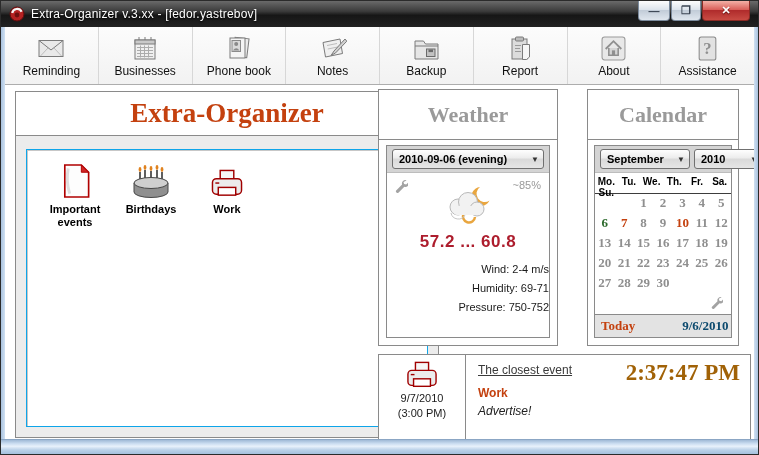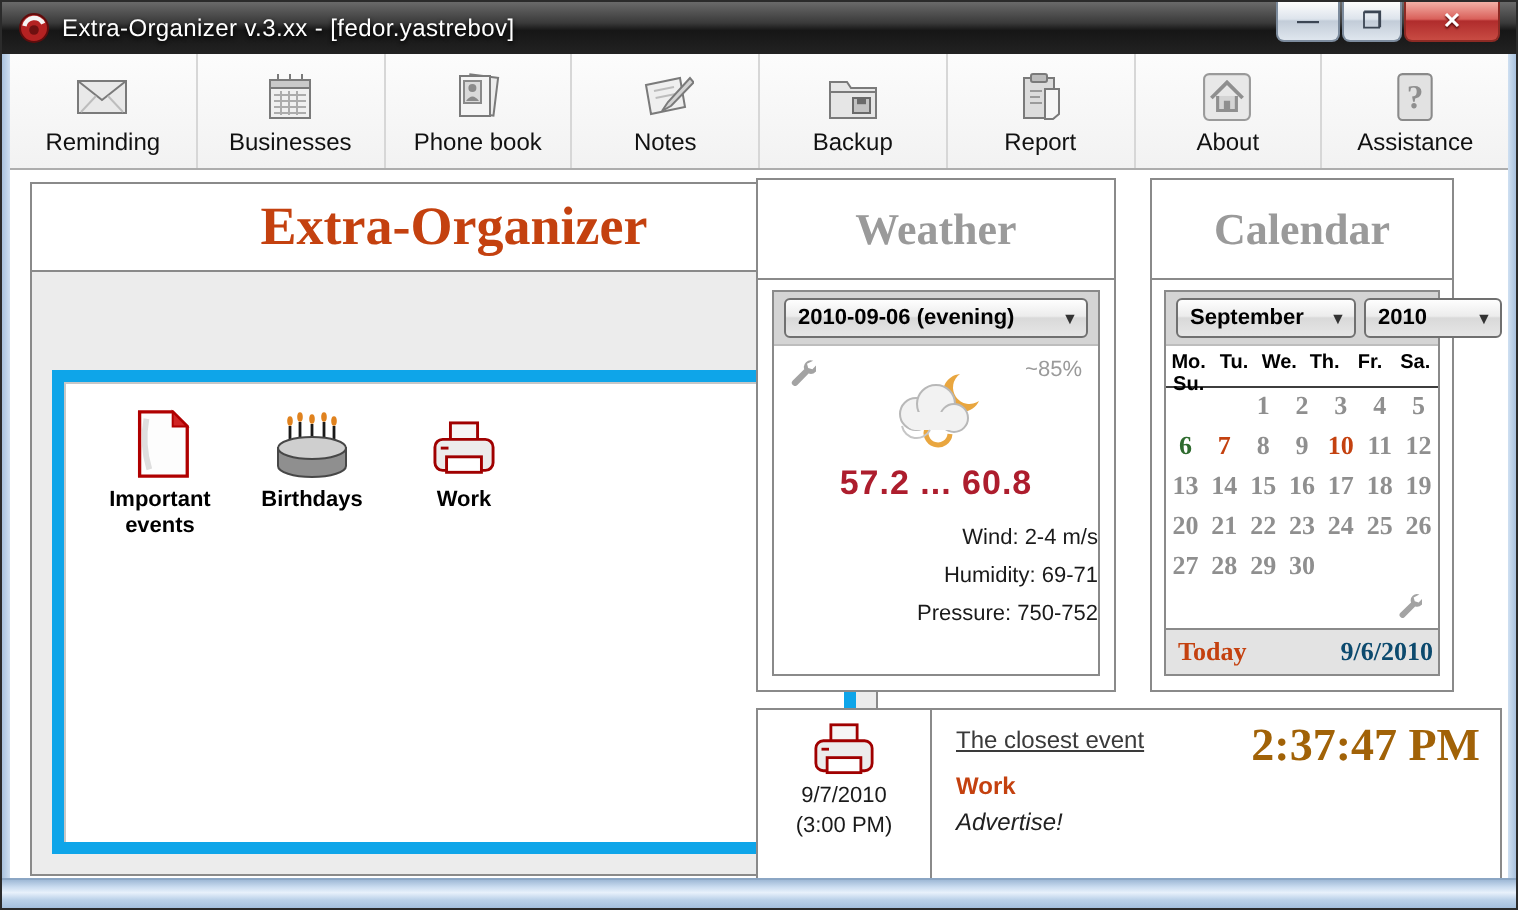--- a/index.html
+++ b/index.html
@@ -36,21 +36,21 @@
   .tb-label{font-size:12px;color:#111;margin-top:2px;}
   
   .client{position:absolute;left:4px;right:4px;top:84px;bottom:14px;background:#fff;}
   .panel{position:absolute;border:1px solid #8a8a8a;background:#fff;box-sizing:border-box;}
   
   #left-panel{left:10px;top:6px;width:424px;height:347px;background:#ececec;}
   .lp-header{height:43px;background:#fff;border-bottom:1px solid #8a8a8a;
     display:flex;align-items:center;justify-content:center;}
   .lp-title{font-family:"Liberation Serif",serif;font-weight:bold;font-size:27px;color:#c4410f;}
   .lp-list{position:absolute;left:10px;top:57px;right:10px;bottom:10px;background:#fff;
-    border:6px solid #0ea5e9;box-shadow:inset 1px 1px 0 #c7c7c7;margin-top:36px;}
+    border:1px solid #0ea5e9;box-shadow:inset 1px 1px 0 #c7c7c7;}
   .shortcuts{display:flex;padding:8px 0 0 10px;}
   .sc-item{width:76px;display:flex;flex-direction:column;align-items:center;cursor:default;}
   .sc-icon{height:42px;display:flex;align-items:flex-end;justify-content:center;}
   .sc-label{font-size:11px;font-weight:bold;color:#000;text-align:center;line-height:13px;margin-top:3px;}
   
   .sec-header{height:49px;border-bottom:1px solid #8a8a8a;display:flex;align-items:center;justify-content:center;}
   .sec-title{font-family:"Liberation Serif",serif;font-weight:bold;font-size:22px;color:#9a9a9a;}
   
   #weather-panel{left:373px;top:4px;width:180px;height:257px;}
   .w-widget{position:absolute;left:7px;top:55px;right:7px;bottom:7px;border:1px solid #8a8a8a;background:#fff;}
@@ -61,21 +61,21 @@
   .dd-label{flex:1;font-size:11px;font-weight:bold;color:#000;padding-left:6px;white-space:nowrap;}
   .dd-arrow{width:16px;text-align:center;font-size:8px;color:#333;}
   #weather-dd{left:5px;right:5px;top:3px;}
   .w-wrench{position:absolute;left:7px;top:33px;}
   .w-chance{position:absolute;right:8px;top:33px;font-size:11px;color:#9a9a9a;margin-left:12px;}
   .w-cloud{position:absolute;left:0;right:0;top:40px;display:flex;justify-content:center;}
   .w-temp{position:absolute;left:0;right:0;top:86px;text-align:center;
     font-size:17px;font-weight:bold;color:#ad1d2d;letter-spacing:.5px;}
   .w-stats{position:absolute;left:0;right:0;top:114px;text-align:right;font-size:11px;color:#1a1a1a;line-height:19px;}
   
-  #calendar-panel{left:570px;top:4px;width:152px;height:257px;}
+  #calendar-panel{left:582px;top:4px;width:152px;height:257px;}
   .c-widget{position:absolute;left:6px;top:55px;right:6px;bottom:7px;border:1px solid #8a8a8a;background:#fff;}
   #month-dd{left:5px;top:3px;width:90px;}
   #year-dd{left:99px;top:3px;width:69px;}
   .dow-row{position:absolute;left:0;right:0;top:30px;height:17px;display:grid;grid-template-columns:repeat(6,1fr);
     border-bottom:1px solid #3d3d3d;}
   .dow{font-size:10px;font-weight:bold;color:#000;text-align:center;}
   .date-grid{position:absolute;left:0;right:0;top:49px;display:grid;grid-template-columns:repeat(7,1fr);}
   .day-cell{height:20px;text-align:center;font-family:"Liberation Serif",serif;
     font-weight:bold;font-size:13px;color:#8f8f8f;cursor:default;}
   .day-cell.today{color:#2e6b2e;}

